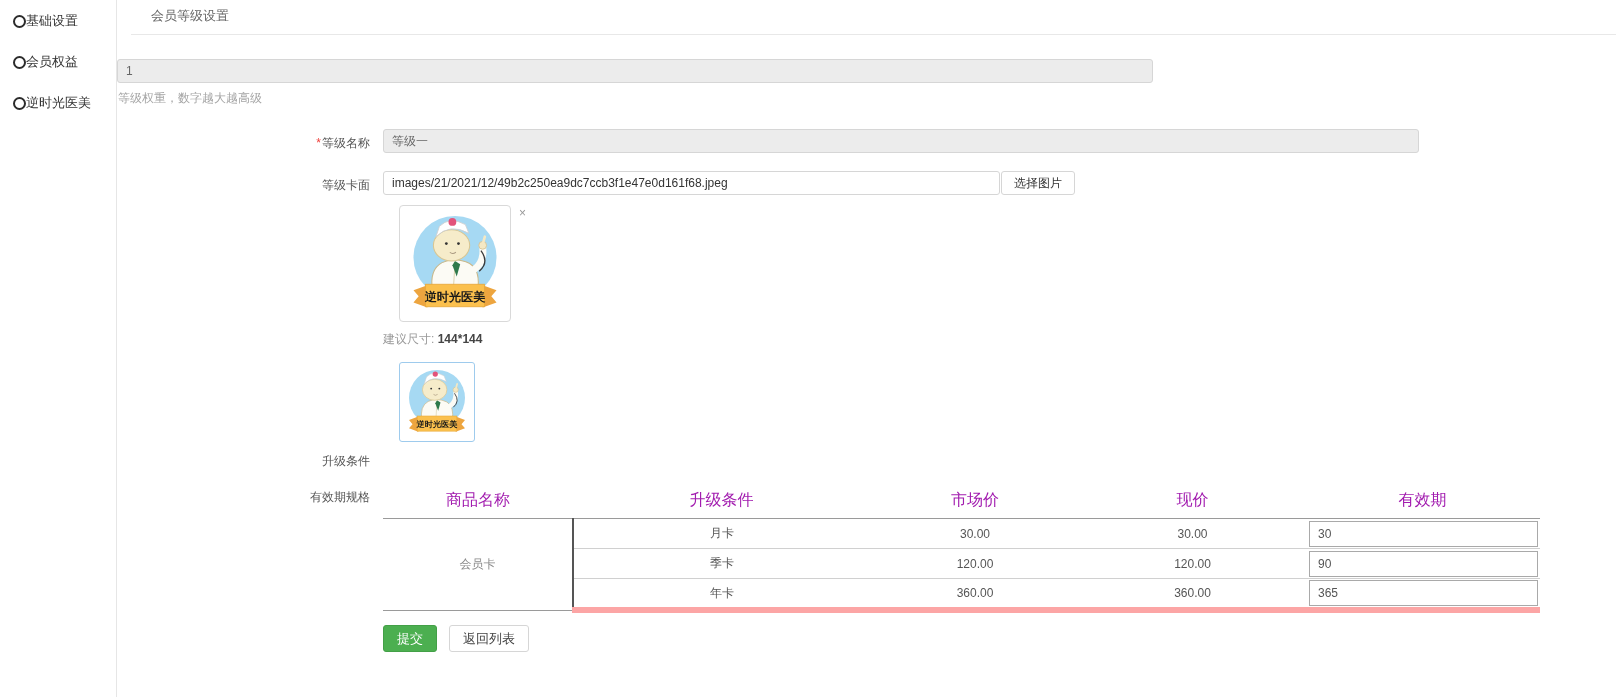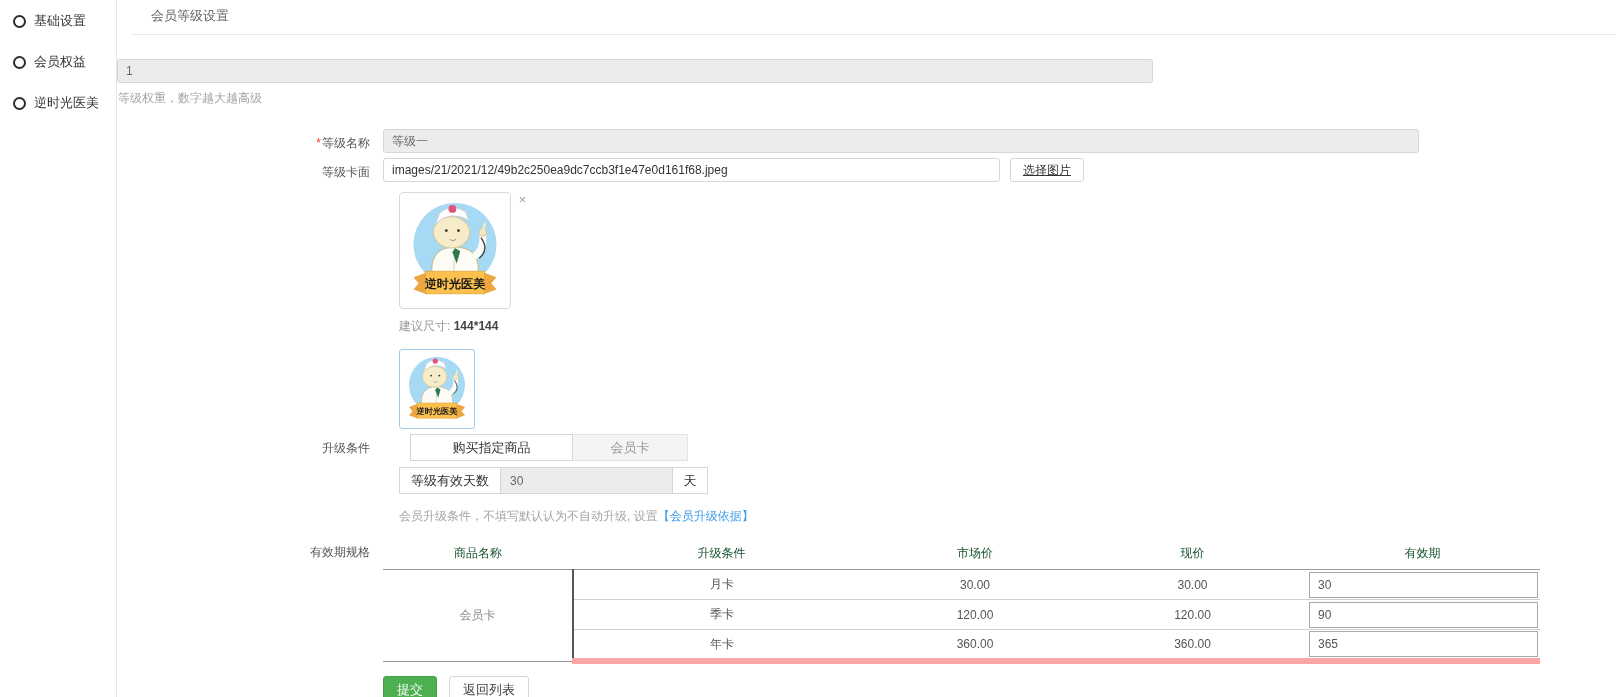--- a/index.html
+++ b/index.html
@@ -10,21 +10,21 @@
     font-size:12px; color:#333;
   }
   .app { display:flex; width:100%; height:100%; }
 
   
   .sidebar {
     width:117px; height:100%; border-right:1px solid #e6e6e6;
     padding-top:6px; flex:0 0 117px; background:#fff;
   }
   .side-item {
-    display:flex; align-items:center; gap:8px;
+    display:flex; align-items:center; 
     padding:6px 0 6px 13px; margin-bottom:11px; cursor:pointer;text-align:right;
   }
   .radio-dot {
     width:13px; height:13px; border:2px solid #2b2b2b; border-radius:50%;
     flex:0 0 13px; background:#fff;
   }
   .side-item span.lbl { color:#333; font-size:13px; white-space:nowrap; }
 
   
   .main { flex:1; position:relative; background:#fff; }
@@ -46,39 +46,38 @@
     height:24px; border:1px solid #d6d6d6; border-radius:3px;
     padding:0 8px; font-size:12px; color:#333; background:#fff; outline:none;
     font-family:"Liberation Sans", sans-serif;
   }
   input.text.disabled { background:#ececec; color:#666; }
   .w-full { width:1036px; }
   .hint { color:#a5a5a5; font-size:12px; margin-top:7px; }
 
   .row-weight .hint { margin-left:1px; }
   .row-gap-lg { margin-bottom:22px; }
-  .row-gap-md { margin-bottom:5px;justify-content:center; }
-
-  
-  .path-line { display:flex; gap:10px; }
+  .row-gap-md { margin-bottom:18px;justify-content:center; }
+
+  
+  .path-line { display:flex; gap:1px; }
   .path-input { width:617px; }
   .btn-plain {
     height:24px; padding:0 12px; background:#fff; border:1px solid #d6d6d6;
     border-radius:3px; font-size:12px; color:#333; cursor:pointer;
     font-family:"Liberation Sans", sans-serif;
-    text-decoration:underline;
   }
   .preview-wrap { display:flex; align-items:flex-start; margin-top:10px; margin-left:16px; }
   .preview-box {
     width:112px; height:117px; border:1px solid #d9d9d9; border-radius:4px;
     padding:3px; background:#fff;
   }
   .preview-box svg { width:104px; height:109px; display:block; }
   .remove-x { color:#999; font-size:12px; margin-left:8px; margin-top:2px; cursor:pointer; line-height:1; }
-  .size-hint { margin-top:9px; margin-left:16px; color:#9a9a9a; }
+  .size-hint { margin-top:9px; color:#9a9a9a; }
   .size-hint b { color:#444; }
   .preview-box.small {
     width:76px; height:80px; margin-top:14px; margin-left:16px;
     border:1px solid #9ecbed; border-radius:3px; padding:2px;
   }
   .preview-box.small svg { width:70px; height:74px; }
 
   
   .tabs { display:flex; margin-left:27px; }
   .tab {
@@ -104,21 +103,21 @@
   .upgrade-hint { margin-top:14px; margin-left:16px; color:#a5a5a5; }
   .upgrade-hint a { color:#3d9be9; text-decoration:none; cursor:pointer; }
 
   
   .table-row { margin-top:16px; }
   .table-row .form-label { padding-top:3px; }
   table.spec {
     border-collapse:collapse; width:1157px; table-layout:fixed;
   }
   table.spec th {
-    font-weight:normal; color:#14532d; font-size:12px; text-align:center;
+    font-weight:normal; color:#a21caf; font-size:16px; text-align:center;
     padding:4px 0 7px 0; border-bottom:1px solid #9a9a9a;
   }
   table.spec td {
     text-align:center; font-size:12px; height:30px;
     border-bottom:1px solid #d0d0d0; color:#555;
   }
   table.spec td.name-cell {
     color:#8a8a8a; border-right:2px solid #555; border-bottom:1px solid #9a9a9a;
   }
   table.spec tr:last-child td { border-bottom:6px solid #fca5a5; }
@@ -237,36 +236,20 @@
           <div class="preview-box small">
             <svg>
                 <use href="#mascot"></use>
               </svg>
           </div>
         </div>
       </div>
 
       <div class="form-row" style="margin-top:5px">
         <div class="form-label">升级条件</div>
-        <div class="control">
-          <div class="tabs">
-            <div class="tab active">购买指定商品</div>
-            <div class="tab inactive">会员卡</div>
-          </div>
-
-          <div class="days-group">
-            <div class="days-prepend">等级有效天数</div>
-            <input class="days-input" readonly="" value="30" style="">
-            <div class="days-append">天</div>
-          </div>
-
-          <div class="upgrade-hint">
-            <span>会员升级条件，不填写默认认为不自动升级, 设置</span><a>【会员升级依据】</a>
-          </div>
-        </div>
       </div>
 
       <div class="form-row table-row">
         <div class="form-label">有效期规格</div>
         <div class="control">
           <table class="spec">
             <colgroup>
               <col style="width:190px">
                 <col style="width:297px">
                 <col style="width:210px">

